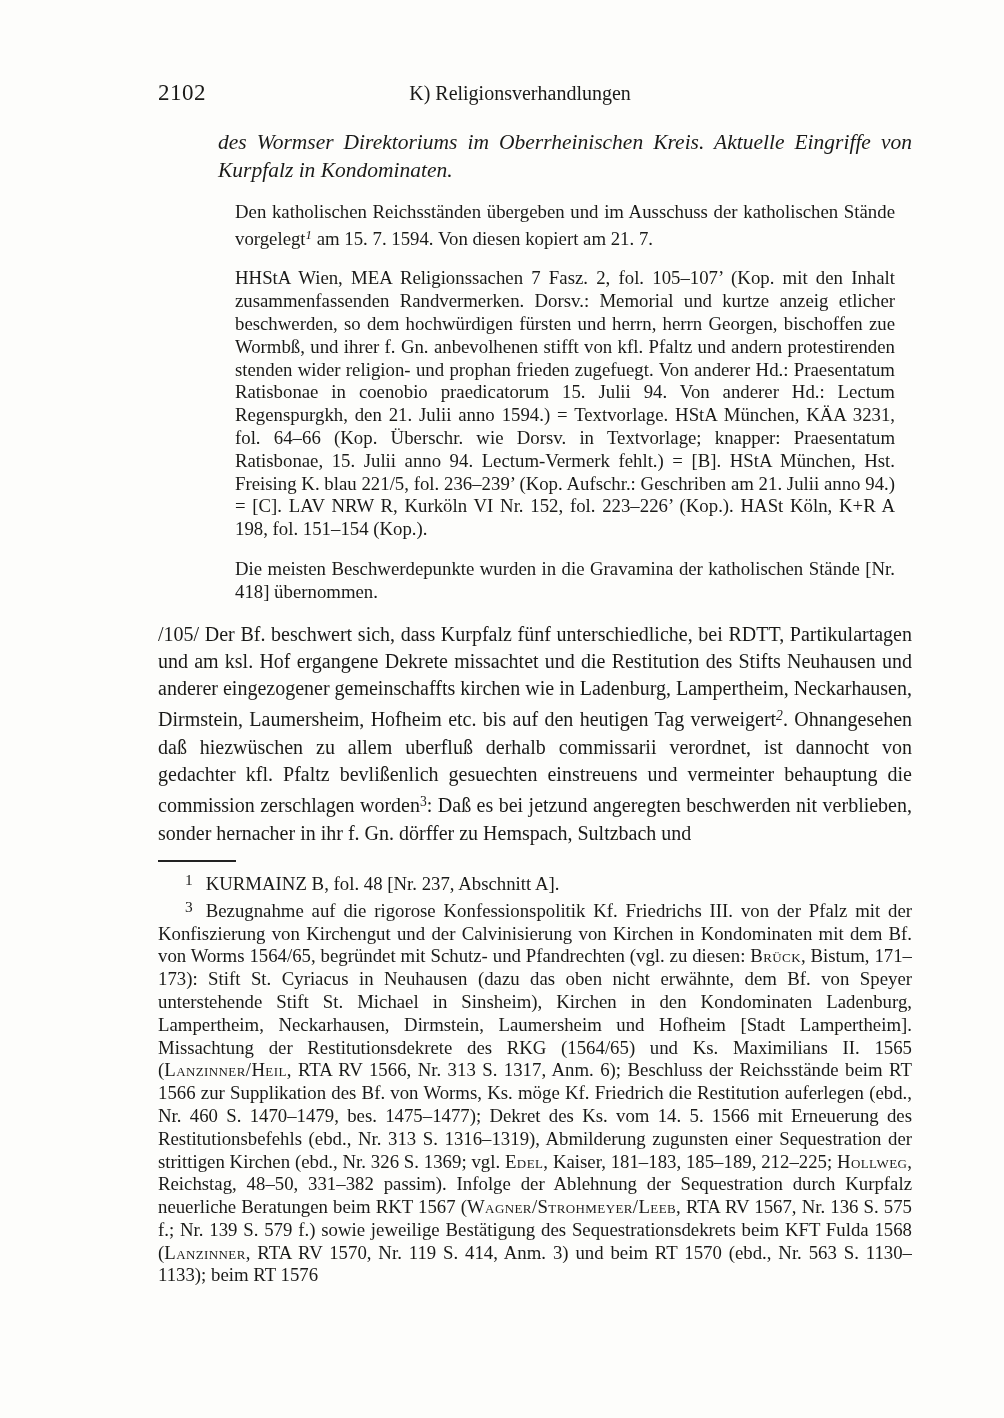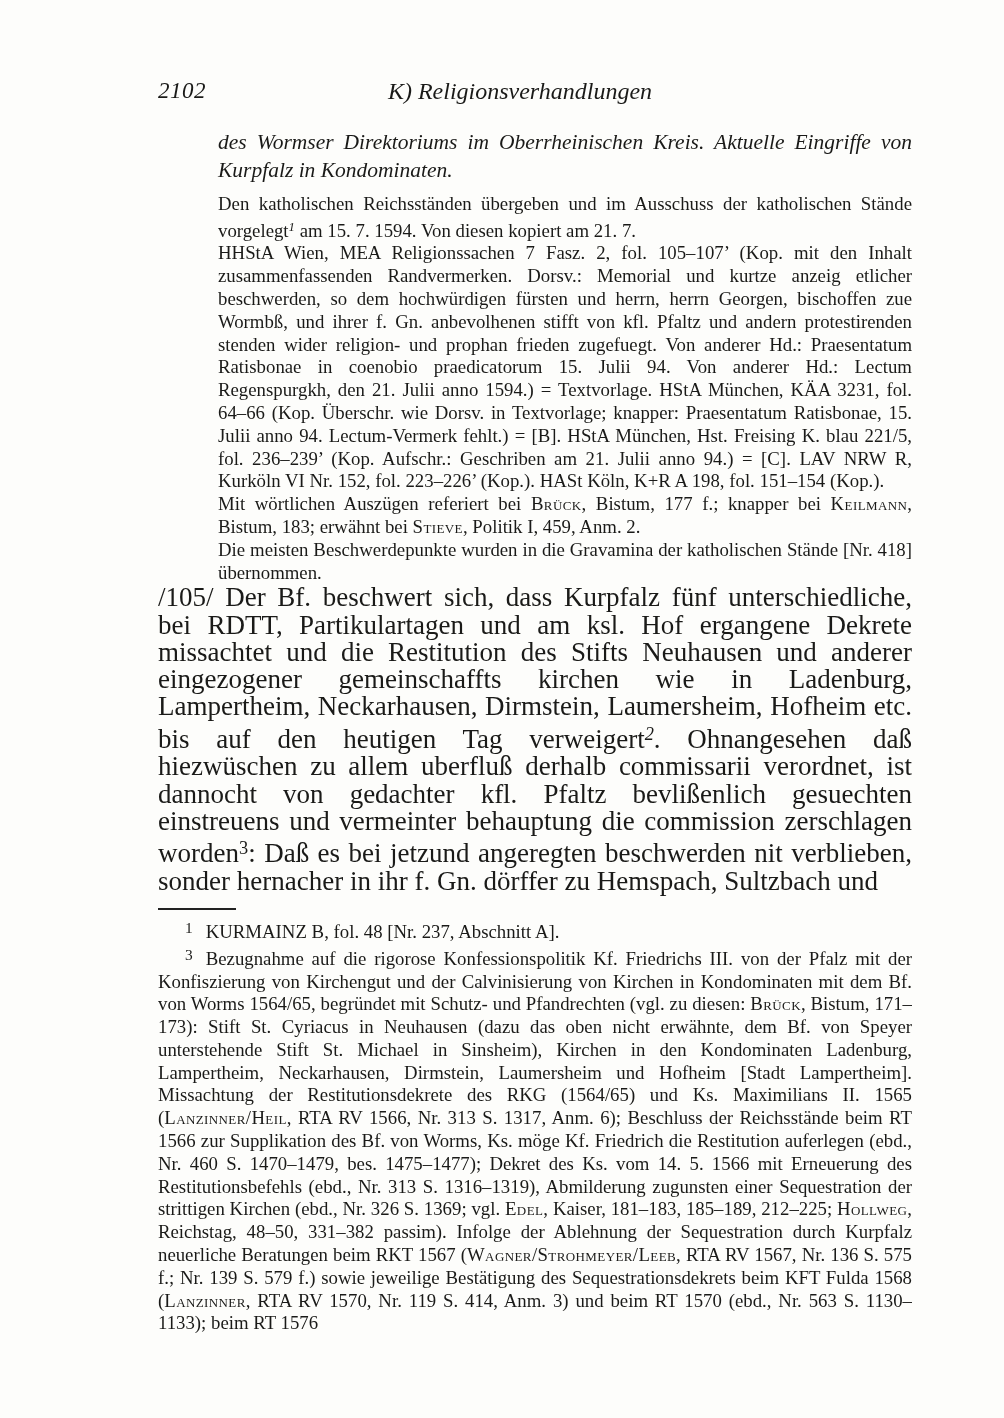--- a/index.html
+++ b/index.html
@@ -14,56 +14,55 @@
     overflow: hidden;
   }
   .content {
     position: absolute;
     left: 158px;
     top: 78px;
     width: 754px;
   }
   .page-header {
     display: flex;
-    align-items: flex-start;
+    align-items: center;
     position: relative;
     height: 30px;
-    font-style: italic;
   }
   .page-number {
     font-size: 23px;
     letter-spacing: 0.5px;
   }
   .running-head {
     position: absolute;
     left: 0;
     right: 30px;
     text-align: center;
-    font-size: 24px;
+    font-size: 20px;
   }
   .doc-title {
     margin: 20px 0 0 60px;
     width: 694px;
     font-size: 21.5px;
     line-height: 28px;
     font-style: italic;
     text-align: justify;
   }
   .meta-block {
     margin: 9px 0 0 60px;
     width: 694px;
     font-size: 18.8px;
     line-height: 22.8px;
     text-align: justify;
   }
-  .meta-block p { margin: 0; }
+  .meta-block p { margin: 17px; }
   .body-block {
     margin-top: 0;
     width: 754px;
-    font-size: 27px;
+    font-size: 20px;
     line-height: 27.3px;
     text-align: justify;
   }
   .body-block p { margin: 0; }
   .footnote-separator {
     width: 78px;
     border: 0;
     border-top: 2px solid #222;
     margin: 13px 0 7px 0;
   }
@@ -99,21 +98,20 @@
     <div class="page-header">
       <span class="page-number">2102</span>
       <span class="running-head">K) Religionsverhandlungen</span>
     </div>
 
     <div class="doc-title"><span class="seg-i">des Wormser Direktoriums im Oberrheinischen Kreis. Aktuelle Eingriffe von Kurpfalz in Kondominaten.</span></div>
 
     <div class="meta-block">
       <p><span class="seg-i">Den katholischen Reichsständen übergeben und im Ausschuss der katholischen Stände vorgelegt</span><span class="seg-isup">1</span><span class="seg-i"> am 15. 7. 1594. Von diesen kopiert am 21. 7.</span></p>
       <p><span class="seg-i">HHStA Wien, MEA Religionssachen 7 Fasz. 2, fol. 105–107’ (Kop. mit den Inhalt zusammenfassenden Randvermerken. Dorsv.: </span><span class="seg-r">Memorial und kurtze anzeig etlicher beschwerden, so dem hochwürdigen fürsten und herrn, herrn Georgen, bischoffen zue Wormbß, und ihrer f. Gn. anbevolhenen stifft von kfl. Pfaltz und andern protestirenden stenden wider religion- und prophan frieden zugefuegt. </span><span class="seg-i">Von anderer Hd.: </span><span class="seg-r">Praesentatum Ratisbonae in coenobio praedicatorum 15. Julii 94. </span><span class="seg-i">Von anderer Hd.: </span><span class="seg-r">Lectum Regenspurgkh, den 21. Julii anno 1594.</span><span class="seg-i">) = Textvorlage. HStA München, KÄA 3231, fol. 64–66 (Kop. Überschr. wie Dorsv. in Textvorlage; knapper: </span><span class="seg-r">Praesentatum Ratisbonae, 15. Julii anno 94. </span><span class="seg-i">Lectum-Vermerk fehlt.) = [B]. HStA München, Hst. Freising K. blau 221/5, fol. 236–239’ (Kop. Aufschr.: </span><span class="seg-r">Geschriben am 21. Julii anno 94.</span><span class="seg-i">) = [C]. LAV NRW R, Kurköln VI Nr. 152, fol. 223–226’ (Kop.). HASt Köln, K+R A 198, fol. 151–154 (Kop.).</span></p>
-      <p><span class="seg-i">Mit wörtlichen Auszügen referiert bei </span><span class="seg-sc">Brück</span><span class="seg-i">, Bistum, 177 f.; knapper bei </span><span class="seg-sc">Keilmann</span><span class="seg-i">, Bistum, 183; erwähnt bei </span><span class="seg-sc">Stieve</span><span class="seg-i">, Politik I, 459, Anm. 2.</span></p>
       <p><span class="seg-i">Die meisten Beschwerdepunkte wurden in die Gravamina der katholischen Stände [Nr. 418] übernommen.</span></p>
     </div>
 
     <div class="body-block">
       <p><span class="seg-i">/105/ Der Bf. beschwert sich, dass Kurpfalz fünf unterschiedliche, bei RDTT, Partikulartagen und am ksl. Hof ergangene Dekrete missachtet und die Restitution des Stifts Neuhausen und anderer eingezogener </span><span class="seg-r">gemeinschaffts kirchen </span><span class="seg-i">wie in Ladenburg, Lampertheim, Neckarhausen, Dirmstein, Laumersheim, Hofheim etc. bis auf den heutigen Tag verweigert</span><span class="seg-isup">2</span><span class="seg-r">. Ohnangesehen daß hiezwüschen zu allem uberfluß derhalb commissarii verordnet, ist dannocht von gedachter kfl. Pfaltz bevlißenlich gesuechten einstreuens und vermeinter behauptung die commission zerschlagen worden</span><span class="seg-sup">3</span><span class="seg-r">: Daß es bei jetzund angeregten beschwerden nit verblieben, sonder hernacher in ihr f. Gn. dörffer zu Hemspach, Sultzbach und</span></p>
     </div>
 
     <hr class="footnote-separator">
 
     <div class="footnotes">

